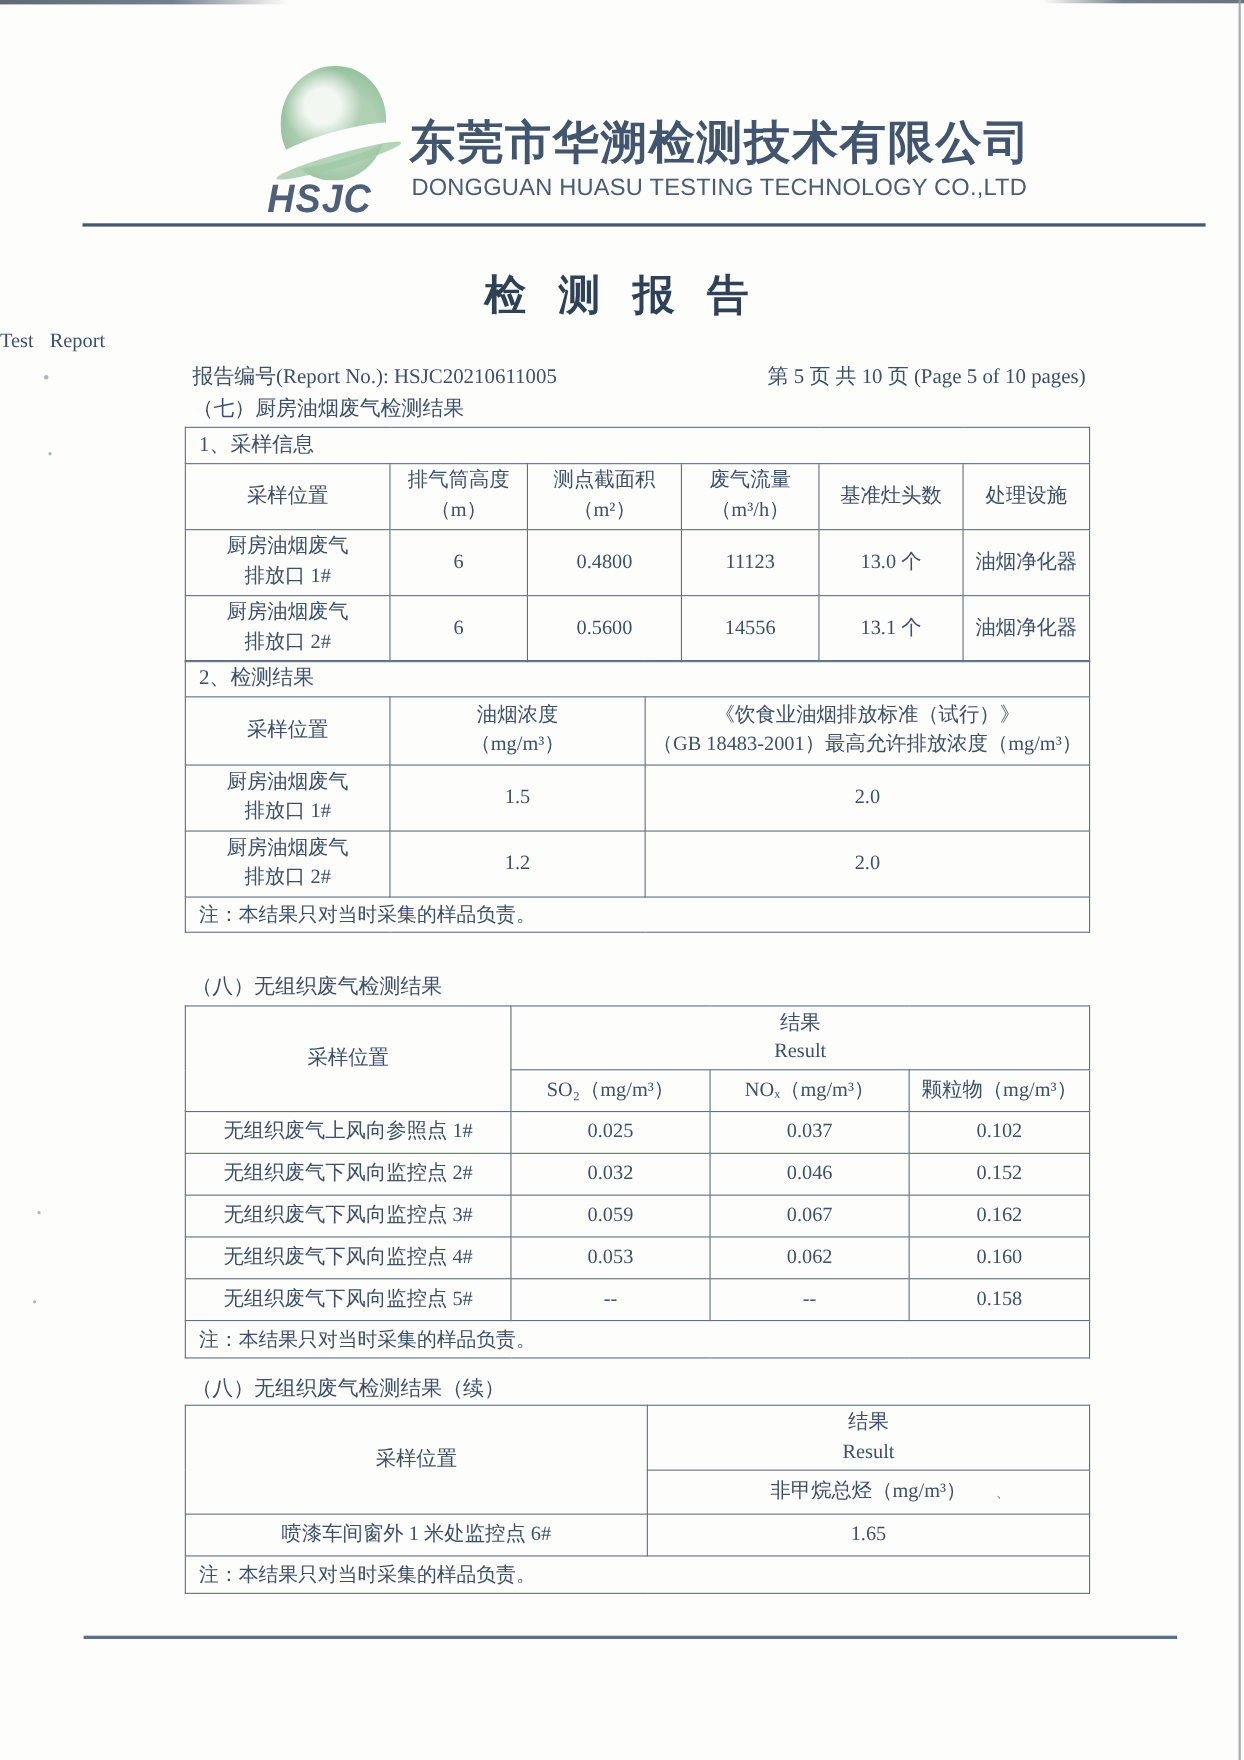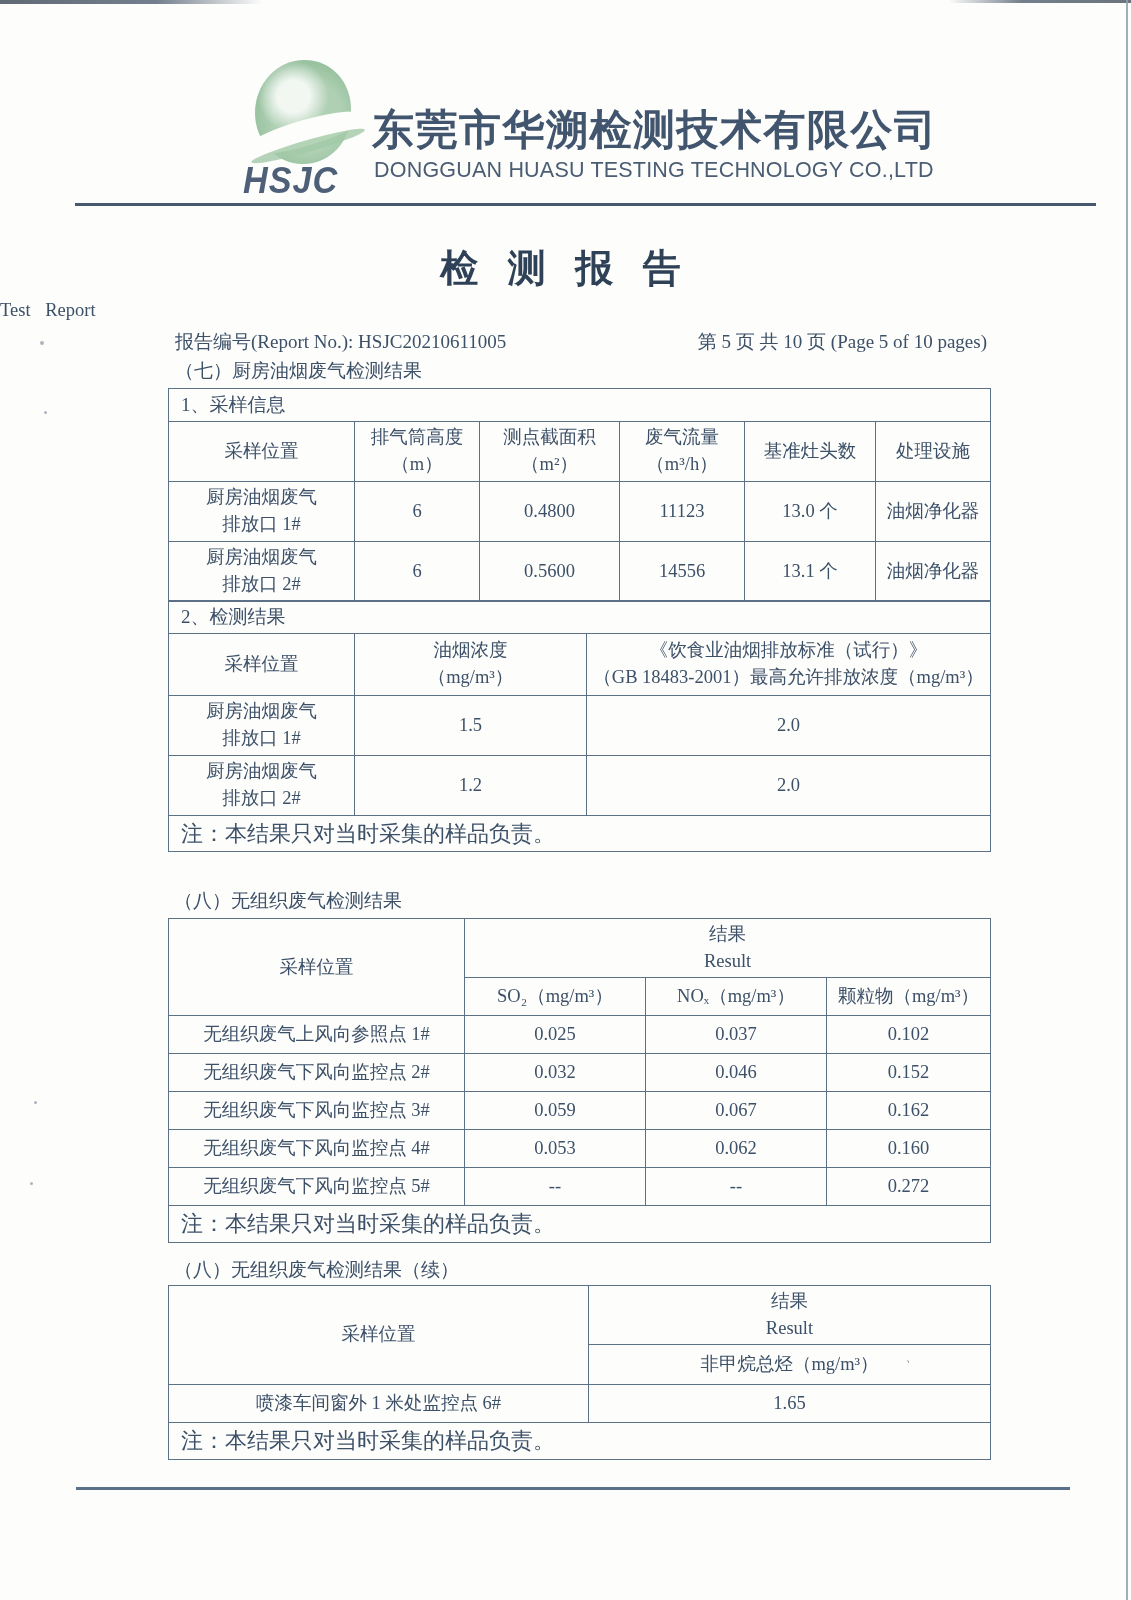--- a/index.html
+++ b/index.html
@@ -58,21 +58,21 @@
     display:flex; justify-content:space-between; font-size:19px; color:#3c5068; }
   .sec7-heading { position:absolute; left:175px; top:358px; font-size:19px; color:#3c5068; }
 
   
   .content { position:absolute; left:168px; top:388px; width:822px; }
   table { border-collapse:collapse; width:822px; table-layout:fixed;
     font-size:18.5px; color:#3c5068; }
   td { border:1.5px solid #5d7186; text-align:center; vertical-align:middle;
     white-space:pre-line; line-height:1.45; padding:2px 4px; }
   td.section-cell { text-align:left; padding-left:12px; font-size:19px; }
-  td.note-cell { text-align:left; padding-left:12px; font-size:22px; }
+  td.note-cell { text-align:left; padding-left:12px; font-size:18px; }
   .t1 .r-section { height:32px; }
   .t1 .r-head { height:60px; }
   .t1 .r-data { height:60px; }
   .t2 { margin-top:-1.5px; }
   .t2 .r-section { height:32px; }
   .t2 .r-head { height:62px; }
   .t2 .r-data { height:60px; }
   .t2 .r-note { height:32px; }
   .sec8-heading { margin:36px 0 4px 6px; font-size:19px; color:#3c5068; height:26px; }
   .t3 .r-head1 { height:56px; }
@@ -240,21 +240,21 @@
       <tr class="r-data">
         <td>无组织废气下风向监控点 4#</td>
         <td>0.053</td>
         <td>0.062</td>
         <td>0.160</td>
       </tr>
       <tr class="r-data">
         <td>无组织废气下风向监控点 5#</td>
         <td>--</td>
         <td>--</td>
-        <td>0.272</td>
+        <td>0.158</td>
       </tr>
       <tr class="r-note">
         <td colspan="4" class="note-cell">注：本结果只对当时采集的样品负责。</td>
       </tr>
     </tbody>
       </table>
 
     <div class="sec8b-heading">（八）无组织废气检测结果（续）</div>
     <table class="t4">
       <colgroup>

